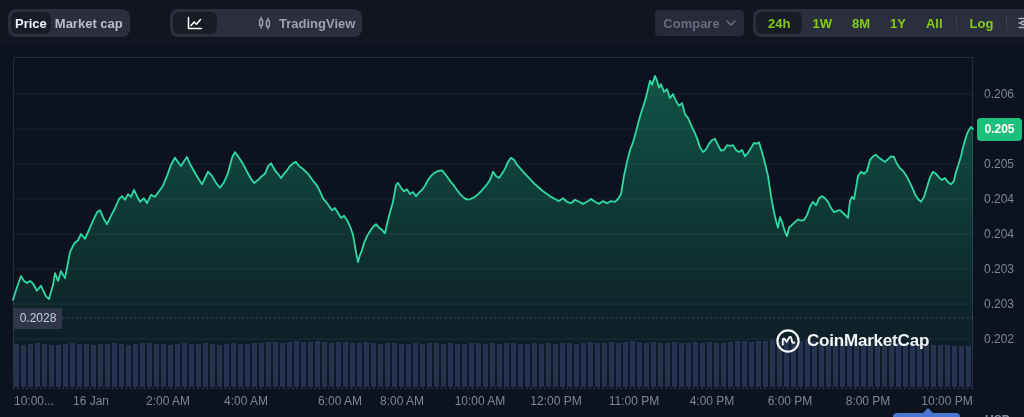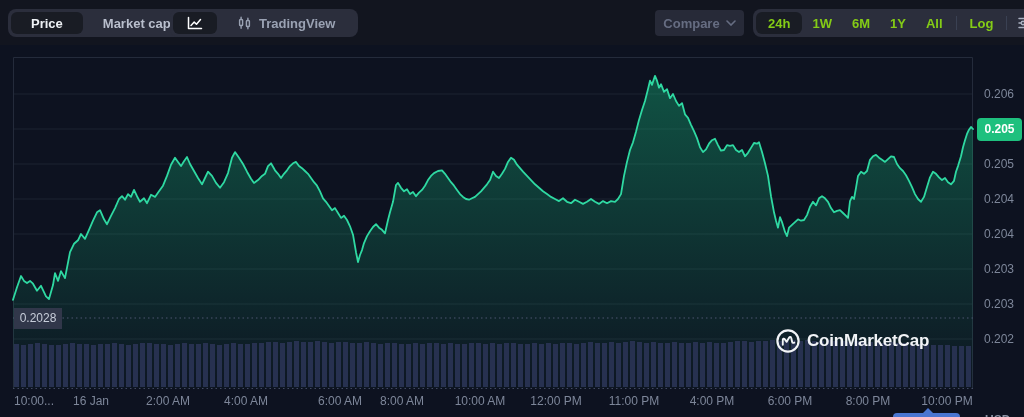--- a/index.html
+++ b/index.html
@@ -4,21 +4,21 @@
 <style>
   html,body{margin:0;padding:0;background:#0d1220;}
   .stage{position:relative;width:1024px;height:417px;overflow:hidden;
          background:#0d1220;font-family:"Liberation Sans",sans-serif;
          -webkit-font-smoothing:antialiased;}
   .topbar{position:absolute;left:0;top:0;width:1024px;height:45px;background:#12151f;}
 
   .pill-group{position:absolute;top:9px;height:28px;background:#2b2e3c;border-radius:8px;
               display:flex;align-items:center;padding:0 3px;box-sizing:border-box;}
   .seg{height:22px;border:0;background:transparent;color:#b9bfcd;font-family:inherit;
-       font-size:13px;font-weight:600;border-radius:6px;padding:0 20px;display:flex;
+       font-size:13px;font-weight:600;border-radius:6px;padding:0 4px;display:flex;
        align-items:center;gap:7px;cursor:pointer;white-space:nowrap;}
   .seg.active{background:#191c24;color:#eef1f5;}
   .seg.dim{color:#9aa2b3;}
 
   .compare-btn{position:absolute;left:655px;top:10px;width:89px;height:26px;background:#272a38;
        border:0;border-radius:4px;color:#666d82;font-family:inherit;font-size:13px;font-weight:600;
        display:flex;align-items:center;justify-content:center;gap:6px;cursor:pointer;}
 
   .range-group{left:753px;width:271px;border-radius:8px 0 0 8px;}
   .range-group .seg{padding:0 10px;color:#84cc16;}
@@ -54,21 +54,21 @@
 <body>
 
 <div class="stage">
   <div class="topbar"></div>
 
   <div class="pill-group" style="left:8px;">
     <button class="seg active">Price</button>
     <button class="seg">Market cap</button>
   </div>
 
-  <div class="pill-group" style="left:170px;">
+  <div class="pill-group" style="left:170px;gap:36px;">
     <button class="seg active" style="padding:0 14px;">
       <svg width="16" height="14" viewBox="0 0 16 14" fill="none" stroke="#ffffff" stroke-width="1.5" stroke-linecap="round" stroke-linejoin="round">
         <path d="M1.5 1.5v11h13"></path>
           <path d="M4 9.5l3.2-3.4 2.3 2.1 4-4.7"></path>
       </svg>
     </button>
     <button class="seg dim">
       <svg width="15" height="14" viewBox="0 0 15 14" fill="none" stroke="#9aa2b3" stroke-width="1.4">
         <rect x="2.6" y="3.5" width="3" height="6" rx="0.8"></rect>
         <path d="M4.1 1.2v2.3M4.1 9.5v2.8" stroke-linecap="round"></path>
@@ -82,21 +82,21 @@
   <button class="compare-btn">
     <span>Compare</span>
     <svg width="10" height="6" viewBox="0 0 10 6" fill="none" stroke="#666d82" stroke-width="1.6" stroke-linecap="round">
         <path d="M1 1l4 4 4-4"></path>
       </svg>
   </button>
 
   <div class="pill-group range-group" id="range-group">
       <button class="seg active">24h</button>
       <button class="seg">1W</button>
-      <button class="seg">6M</button>
+      <button class="seg">8M</button>
       <button class="seg">1Y</button>
       <button class="seg">All</button>
       <span class="vdiv"></span>
       <button class="seg">Log</button>
       <span class="vdiv"></span>
       <button class="icon-btn">
         <svg width="16" height="14" viewBox="0 0 16 14" fill="none" stroke="#aab1c1" stroke-width="1.5" stroke-linecap="round">
           <path d="M1 2.5h14M1 7h14M1 11.5h14"></path>
           <circle cx="10.5" cy="2.5" r="1.7" fill="#2b2e3c"></circle>
           <circle cx="5" cy="7" r="1.7" fill="#2b2e3c"></circle>

